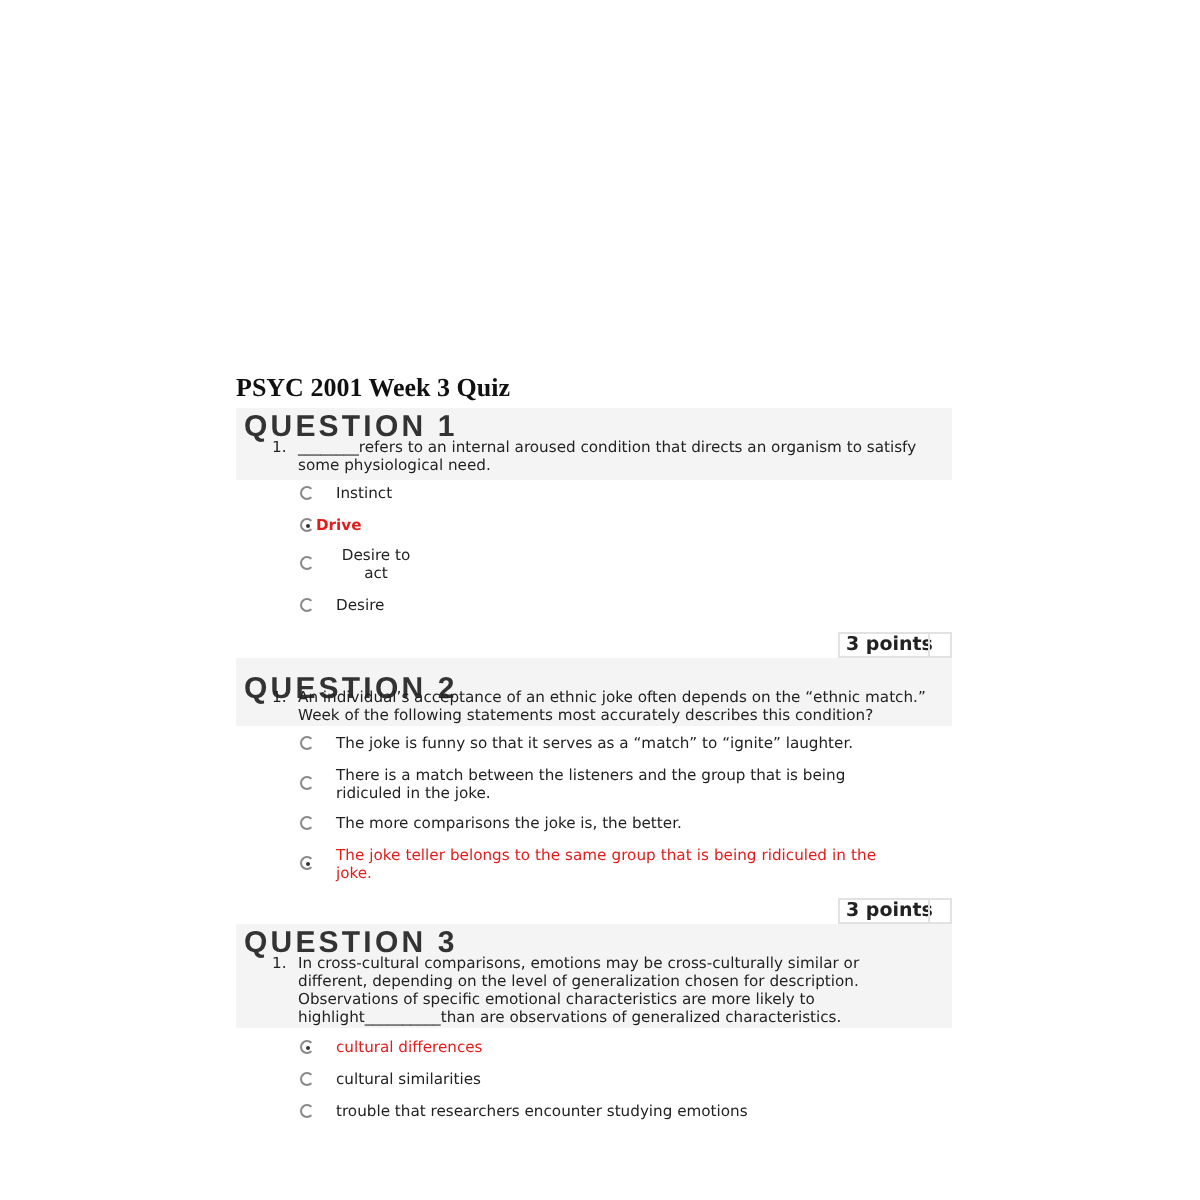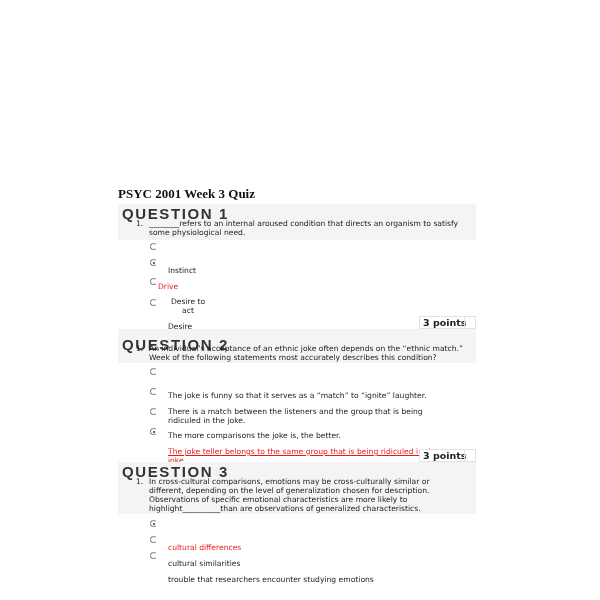--- a/index.html
+++ b/index.html
@@ -11,21 +11,21 @@
               font-weight: bold; font-size: 15px; letter-spacing: 1.6px; color: #333; }
   .q-box { position: absolute; left: 118px; width: 358px; background: #f4f4f4; }
   .q-text { position: absolute; left: 136px; width: 340px; font-size: 7.6px; line-height: 9px; color: #222; }
   .q-num { position: absolute; left: 0; top: 0; }
   .q-body { padding-left: 13px; display: block; }
   .opt { position: absolute; left: 150px; font-size: 7.6px; line-height: 9px; color: #222; }
   .radio { position: absolute; left: 0; width: 7px; height: 7px; border-radius: 50%;
            border: 1px solid #888; border-right-color: transparent; box-sizing: border-box; }
   .radio.sel::after { content: ""; position: absolute; left: 1.5px; top: 1.5px; width: 2px; height: 2px;
                       background: #333; border-radius: 50%; }
-  .opt-label { position: absolute; left: 18px; white-space: nowrap; margin-top: 24px; }
+  .opt-label { position: absolute; left: 18px; white-space: nowrap; }
   .opt-label.wrap { white-space: normal; }
   .opt.correct .opt-label { color: #e41b1b; }
   .points { position: absolute; left: 419px; width: 57px; height: 13px; border: 1px solid #e2e2e2;
             background: #fff; box-sizing: border-box; }
   .points span { position: absolute; left: 3px; top: 0px; font-weight: bold; font-size: 9.5px; color: #222; }
   .points::after { content: ""; position: absolute; right: 10px; top: 0; bottom: 0; width: 1px; background: #e2e2e2; }
 </style>
 </head>
 <body>
 
@@ -38,21 +38,21 @@
     <span class="q-num">1.</span>
     <span class="q-body">________refers to an internal aroused condition that directs an organism to satisfy some physiological need.</span>
   </div>
 
   <div class="opt" style="top:242px;">
     <span class="radio" style="top:1px;"></span>
     <span class="opt-label">Instinct</span>
   </div>
   <div class="opt correct" style="top:258px;">
     <span class="radio sel" style="top:1px;"></span>
-    <span class="opt-label" style="left:8px;font-weight:normal;">Drive</span>
+    <span class="opt-label" style="left:8px;font-weight:bold;">Drive</span>
   </div>
   <div class="opt" style="top:273px;">
     <span class="radio" style="top:5px;"></span>
     <span class="opt-label wrap" style="width:40px;text-align:center;">Desire to act</span>
   </div>
   <div class="opt" style="top:298px;">
     <span class="radio" style="top:1px;"></span>
     <span class="opt-label">Desire</span>
   </div>
 
@@ -76,21 +76,21 @@
   <div class="opt" style="top:383px;">
     <span class="radio" style="top:5px;"></span>
     <span class="opt-label wrap" style="width:270px;">There is a match between the listeners and the group that is being ridiculed in the joke.</span>
   </div>
   <div class="opt" style="top:407px;">
     <span class="radio" style="top:1px;"></span>
     <span class="opt-label">The more comparisons the joke is, the better.</span>
   </div>
   <div class="opt correct" style="top:423px;">
     <span class="radio sel" style="top:5px;"></span>
-    <span class="opt-label wrap" style="width:270px;text-align:justify;text-decoration:underline;">The joke teller belongs to the same group that is being ridiculed in the joke.</span>
+    <span class="opt-label wrap" style="width:270px;text-align:justify;">The joke teller belongs to the same group that is being ridiculed in the joke.</span>
   </div>
 
   <div class="points" style="top:449px;">
     <span>3 points</span>
   </div>
 </div>
 
 <div>
   <div class="q-box" style="top:462px;height:52px;"></div>
   <div class="q-header" style="top:463px;">QUESTION 3</div>

